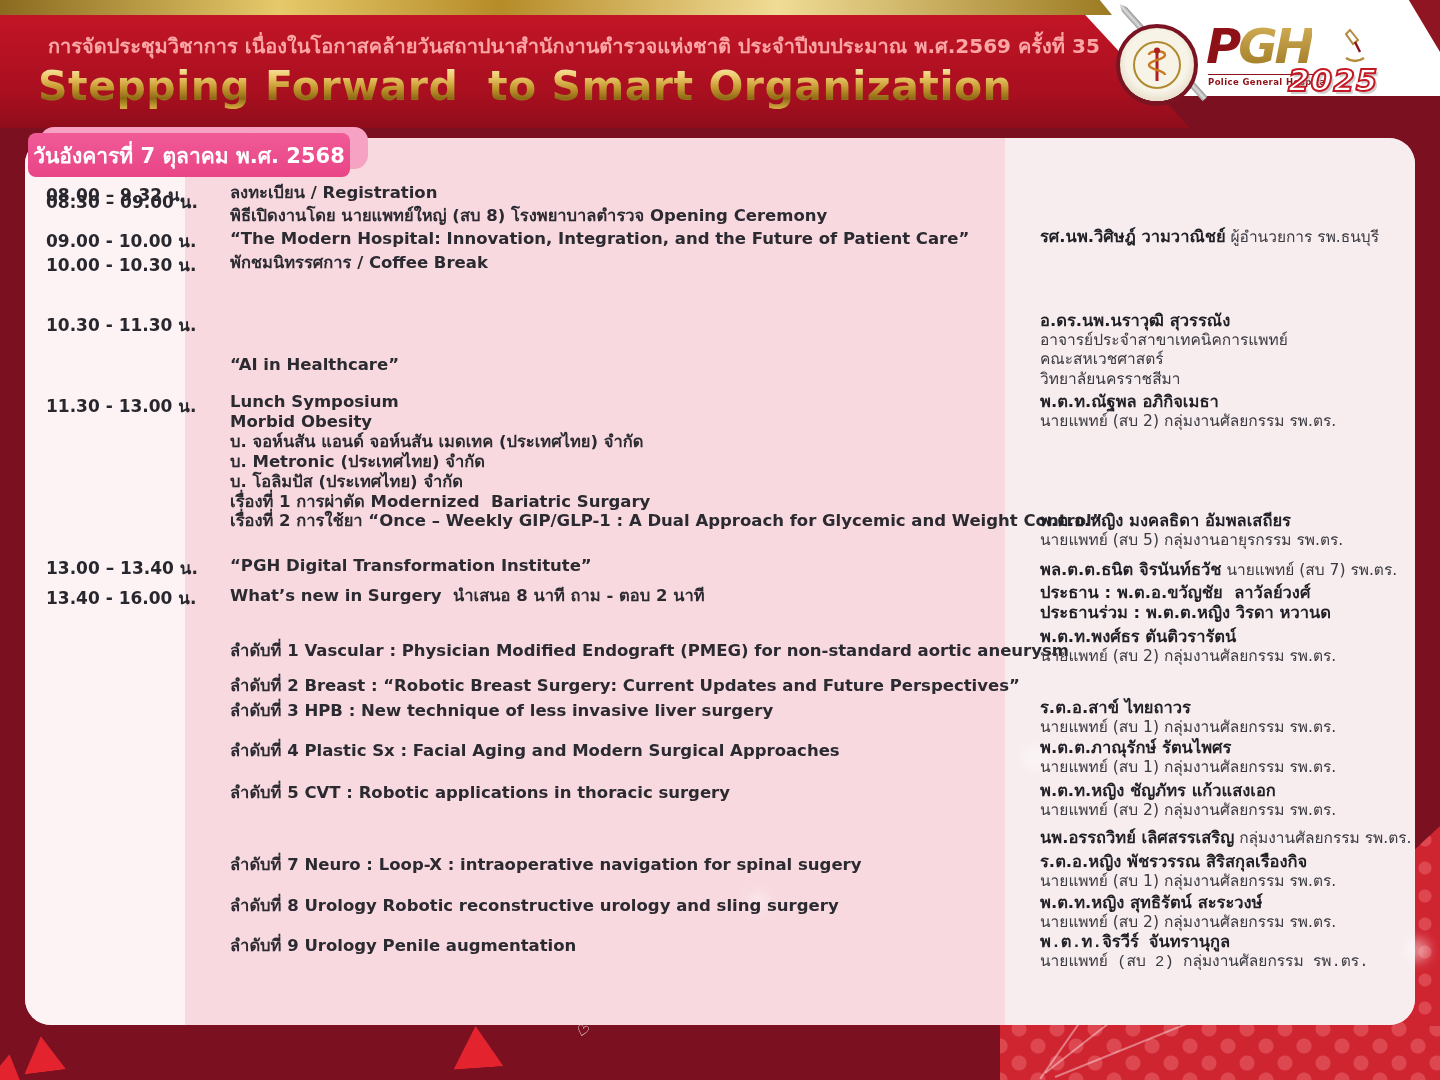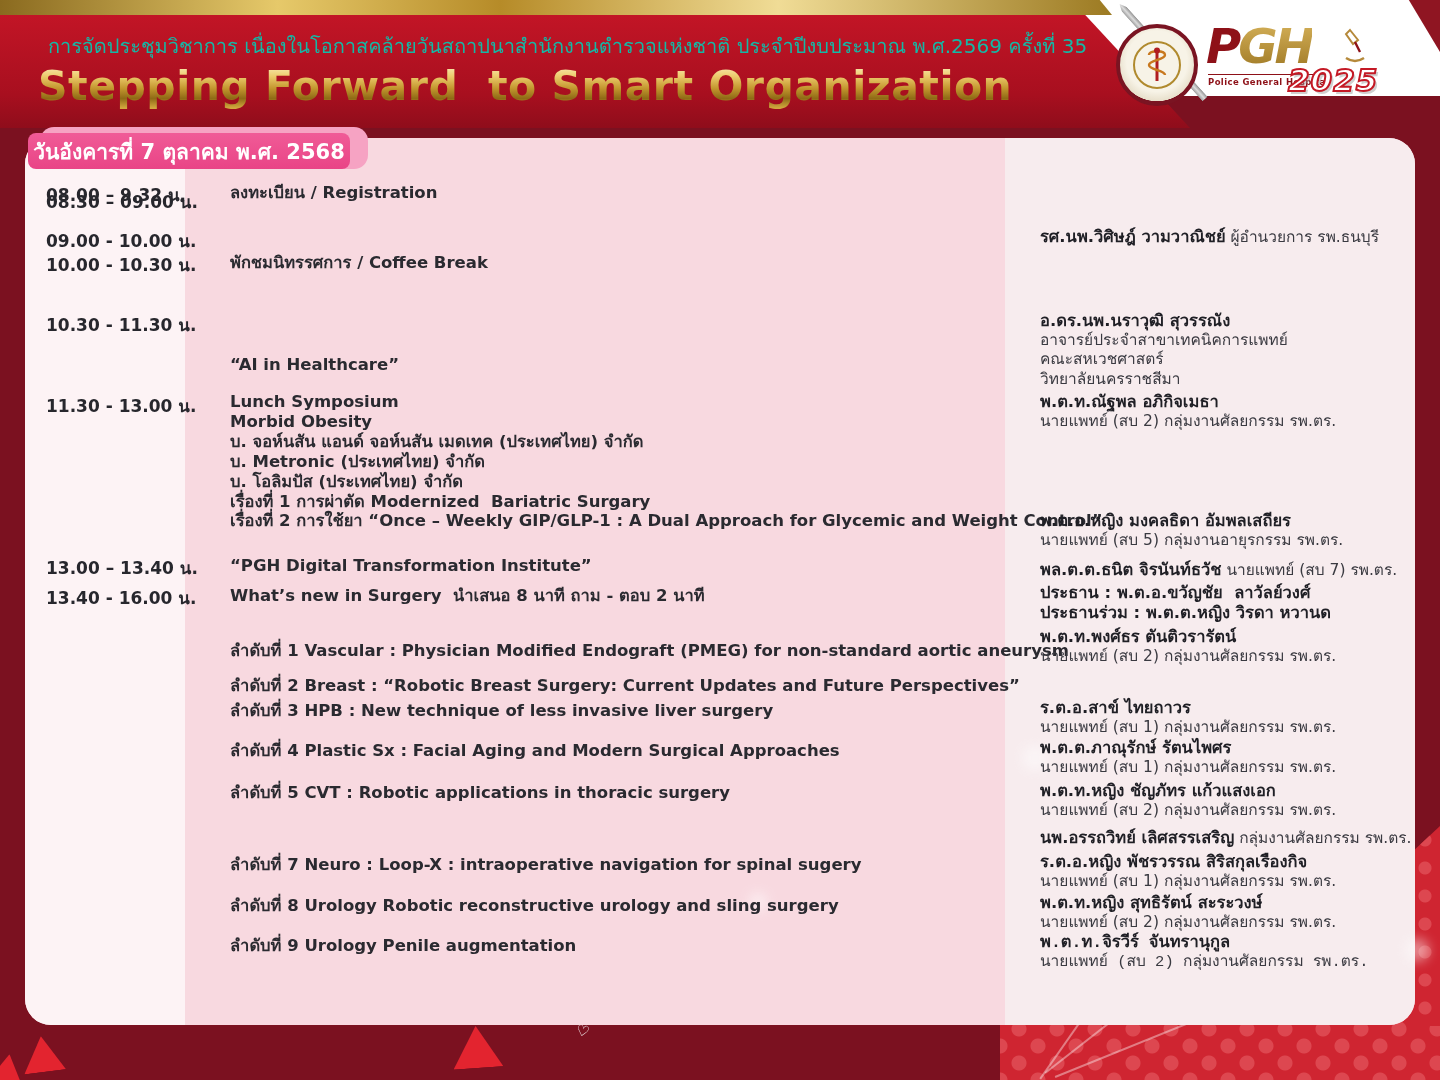--- a/index.html
+++ b/index.html
@@ -13,21 +13,21 @@
   
   .logo-area{left:1046px;top:0;width:394px;height:96px;background:#ffffff;z-index:2;}
   .corner-sliver{left:1402px;top:0;width:38px;height:52px;background:#8f1522;
     clip-path:polygon(18% 0,100% 0,100% 100%);z-index:3;}
   .banner{left:0;top:15px;width:1190px;height:113px;z-index:4;
     background:linear-gradient(180deg,#c21526 0%,#a80f1f 70%,#8f0d1b 100%);
     clip-path:polygon(0 0,91.2% 0,100% 100%,0 100%);}
   .gold-strip{left:0;top:0;width:1112px;height:15px;z-index:4;
     background:linear-gradient(90deg,#8a6a1f,#e6c96a 25%,#b68b28 45%,#f0dc96 70%,#9c7a22 100%);
     clip-path:polygon(0 0,98.9% 0,100% 100%,0 100%);}
-  .thai-top{left:48px;top:30px;z-index:5;color:#14b8a6;font-size:20px;font-weight:400;white-space:pre;}
+  .thai-top{left:48px;top:30px;z-index:5;color:#fca5a5;font-size:20px;font-weight:700;white-space:pre;}
   .main-title{left:38px;top:62px;z-index:5;font-size:41px;font-weight:800;letter-spacing:.5px;white-space:pre;
     background:linear-gradient(180deg,#fcf0c0 4%,#ecca6b 30%,#c3962e 55%,#8f6a16 76%,#d2a83e 96%);
     -webkit-background-clip:text;background-clip:text;color:transparent;}
   
   .dagger{left:1116px;top:4px;width:7px;height:128px;z-index:5;
     background:linear-gradient(90deg,#9a9a9a,#dcdcdc,#8d8d8d);
     transform:rotate(-42deg);transform-origin:50% 0;
     clip-path:polygon(50% 0,100% 6%,100% 100%,0 100%,0 6%);}
   .emblem{left:1116px;top:24px;width:74px;height:74px;z-index:6;border-radius:50%;
     background:radial-gradient(circle at 50% 45%, #f7f3e7 55%, #e8e0cc 72%, #7a1422 73%);
@@ -42,21 +42,21 @@
   .pgh-year{left:1288px;top:62px;z-index:7;font-style:italic;font-weight:800;font-size:31px;letter-spacing:1px;
     color:#ffffff;-webkit-text-stroke:2px #c41925;text-shadow:2.5px 2.5px 0 rgba(150,150,150,.45);}
   .microscope{left:1342px;top:28px;z-index:6;}
   
   .card{left:25px;top:138px;width:1390px;height:887px;z-index:3;border-radius:26px;overflow:hidden;background:#f8d9e0;}
   .col-time{position:absolute;left:0;top:0;width:160px;height:100%;background:#fdf3f5;}
   .col-right{position:absolute;left:980px;top:0;width:410px;height:100%;background:#f7ecee;}
   .sparkle{border-radius:50%;background:#ffffff;filter:blur(6px);opacity:.45;z-index:4;}
   
   .badge-halo{left:40px;top:127px;width:328px;height:42px;border-radius:14px;background:#f6a3c3;z-index:5;}
-  .badge{left:28px;top:133px;width:322px;height:36px;border-radius:8px;z-index:6;
+  .badge{left:28px;top:133px;width:322px;height:44px;border-radius:8px;z-index:6;
     background:linear-gradient(180deg,#f05b97 0%,#e94486 100%);
     display:flex;align-items:center;justify-content:center;
     color:#ffffff;font-weight:700;font-size:21px;white-space:pre;}
   
   .layer{left:0;top:0;width:1440px;height:1080px;z-index:8;}
   .time{position:absolute;left:46px;font-size:17px;font-weight:700;color:#27272d;white-space:pre;}
   .desc{position:absolute;left:230px;font-size:16.5px;font-weight:600;color:#2a2a30;white-space:pre;}
   .spk{position:absolute;left:1040px;font-size:15.5px;font-weight:400;color:#3a3a41;white-space:pre;}
   .spk .nm{font-weight:700;font-size:16.5px;color:#1f1f25;}
   
@@ -119,21 +119,23 @@
 <div class="abs pgh-caption">Police General Hospital</div>
 <div class="abs pgh-year">2025</div>
 
 <div class="abs badge-halo"></div>
 <div class="abs badge">วันอังคารที่ 7 ตุลาคม พ.ศ. 2568</div>
 
 <div class="abs layer" id="layer">
     <div class="time" style="top: 181px;">08.00 – 9.32 น.</div>
     <div class="desc" style="top: 181px; line-height: 23px;"><div>ลงทะเบียน / Registration</div></div>
     <div class="time" style="top: 188px;">08.30 – 09.00 น.</div>
+    <div class="desc" style="top: 204px; line-height: 23px;"><div>พิธีเปิดงานโดย นายแพทย์ใหญ่ (สบ 8) โรงพยาบาลตำรวจ Opening Ceremony</div></div>
     <div class="time" style="top: 227px;">09.00 - 10.00 น.</div>
+    <div class="desc" style="top: 227px; line-height: 23px;"><div>“The Modern Hospital: Innovation, Integration, and the Future of Patient Care”</div></div>
     <div class="spk" style="top: 227px; line-height: 19.2px;"><div><span class="nm">รศ.นพ.วิศิษฎ์ วามวาณิชย์</span><span> ผู้อำนวยการ รพ.ธนบุรี</span></div></div>
     <div class="time" style="top: 251px;">10.00 - 10.30 น.</div>
     <div class="desc" style="top: 251px; line-height: 23px;"><div>พักชมนิทรรศการ / Coffee Break</div></div>
     <div class="time" style="top: 311px;">10.30 - 11.30 น.</div>
     <div class="desc" style="top: 311px; line-height: 23px; margin-top: 42px;"><div>“AI in Healthcare”</div></div>
     <div class="spk" style="top: 311px; line-height: 19.2px;"><div><span class="nm">อ.ดร.นพ.นราวุฒิ สุวรรณัง</span></div><div><span>อาจารย์ประจำสาขาเทคนิคการแพทย์</span></div><div><span>คณะสหเวชศาสตร์</span></div><div><span>วิทยาลัยนครราชสีมา</span></div></div>
     <div class="time" style="top: 392px;">11.30 - 13.00 น.</div>
     <div class="desc" style="top: 392px; line-height: 19.9px;"><div>Lunch Symposium</div><div>Morbid Obesity</div><div>บ. จอห์นสัน แอนด์ จอห์นสัน เมดเทค (ประเทศไทย) จำกัด</div><div>บ. Metronic (ประเทศไทย) จำกัด</div><div>บ. โอลิมปัส (ประเทศไทย) จำกัด</div><div>เรื่องที่ 1 การผ่าตัด Modernized  Bariatric Surgary</div><div>เรื่องที่ 2 การใช้ยา “Once – Weekly GIP/GLP-1 : A Dual Approach for Glycemic and Weight Control”</div></div>
     <div class="spk" style="top: 392px; line-height: 19.2px;"><div><span class="nm">พ.ต.ท.ณัฐพล อภิกิจเมธา</span></div><div><span>นายแพทย์ (สบ 2) กลุ่มงานศัลยกรรม รพ.ตร.</span></div></div>
     <div class="spk" style="top: 511px; line-height: 19.2px;"><div><span class="nm">พ.ต.อ.หญิง มงคลธิดา อัมพลเสถียร</span></div><div><span>นายแพทย์ (สบ 5) กลุ่มงานอายุรกรรม รพ.ตร.</span></div></div>

